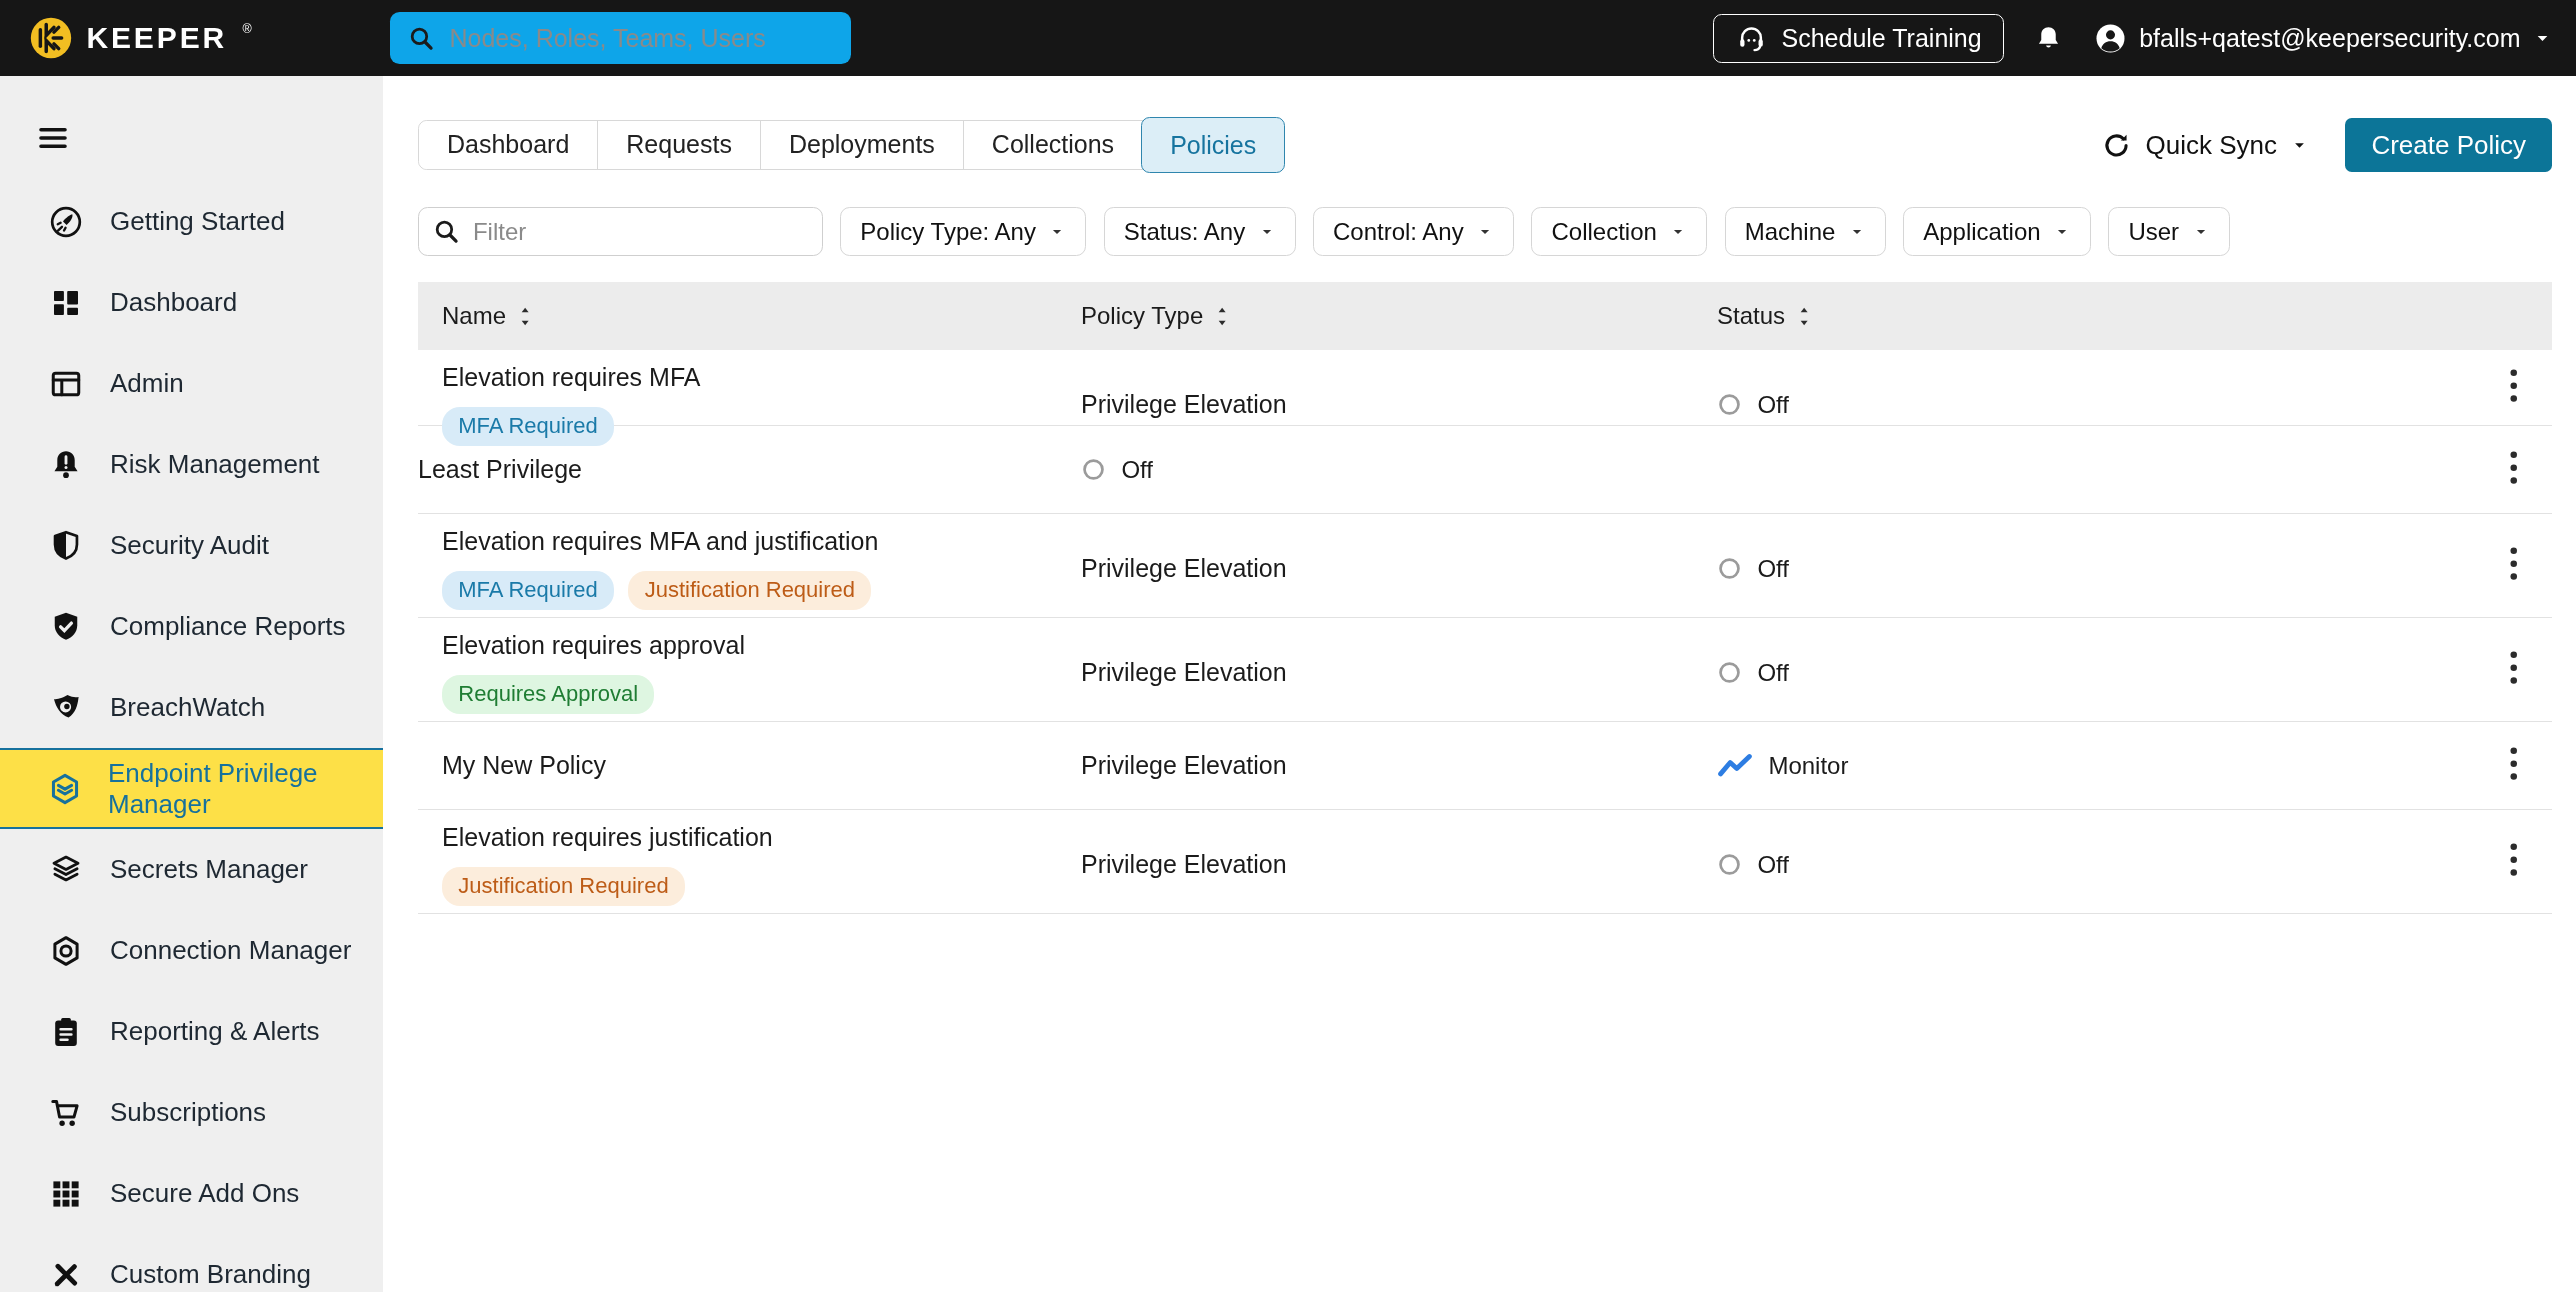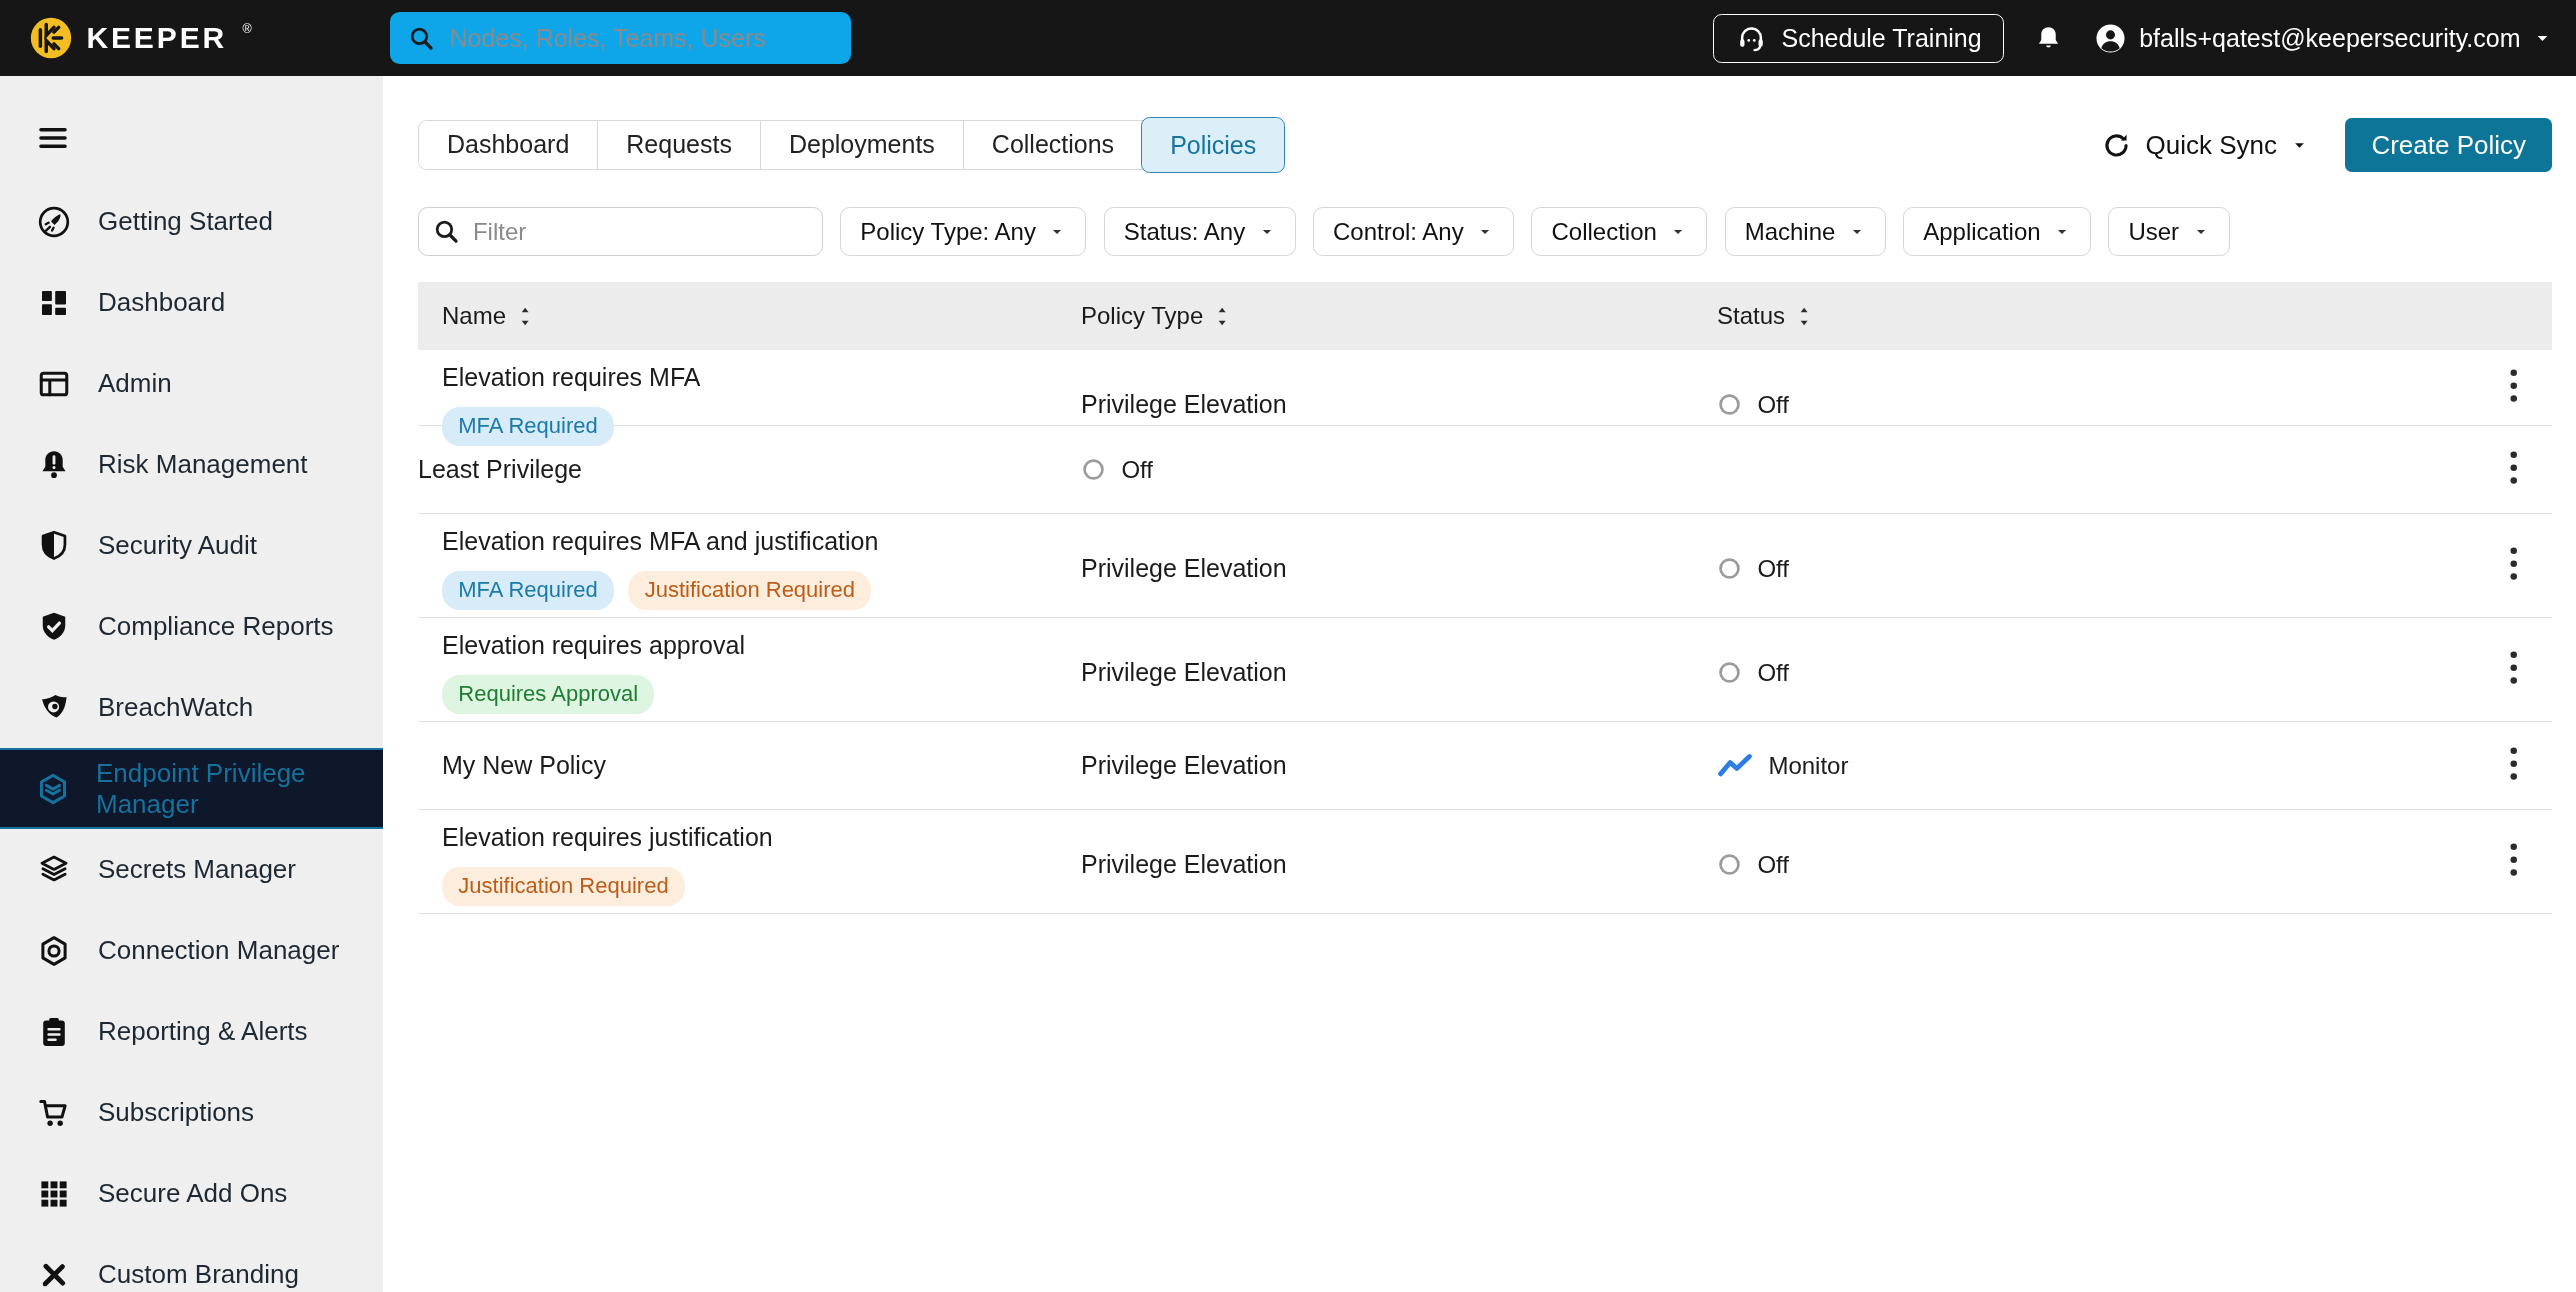--- a/index.html
+++ b/index.html
@@ -23,25 +23,25 @@
   .account { display:flex; align-items:center; gap:11.5px; color:#fff; cursor:pointer; }
   .account-email { font-size:25px; }
   .icon { display:inline-flex; align-items:center; justify-content:center; }
   .icon svg { display:block; }
 
   
   .shell { display:flex; height:1216px; }
   .sidebar { width:383px; background:#efefef; flex-shrink:0; }
   .hamburger { margin:44px 0 0 35px; background:none; border:none; cursor:pointer; color:#111; }
   .nav { margin-top:21px; }
-  .nav-item { height:81px; display:flex; align-items:center; gap:25px; padding-left:35px;
+  .nav-item { height:81px; display:flex; align-items:center; gap:25px; padding-left:47px;
               cursor:pointer; color:#1e2832; }
   .nav-item .icon { width:38px; color:#111; }
   .nav-label { font-size:26px; }
-  .nav-item.active { background:#0f172a; border-top:2.9px solid #16719d; border-bottom:2.9px solid #16719d;
+  .nav-item.active { background:#fde047; border-top:2.9px solid #16719d; border-bottom:2.9px solid #16719d;
                      color:#16719d; }
   .nav-item.active .icon { color:#16719d; }
 
   .main { flex:1; background:#fff; }
 
   
   .toolbar-row { display:flex; justify-content:space-between; align-items:center;
                  padding:42px 24px 0 35px; }
   .tabs { display:inline-flex; border:1px solid #d8d8d8; border-radius:8.6px; background:#fff; }
   .tab { font-size:25px; color:#222; padding:0 28px; height:48px; display:flex; align-items:center;

